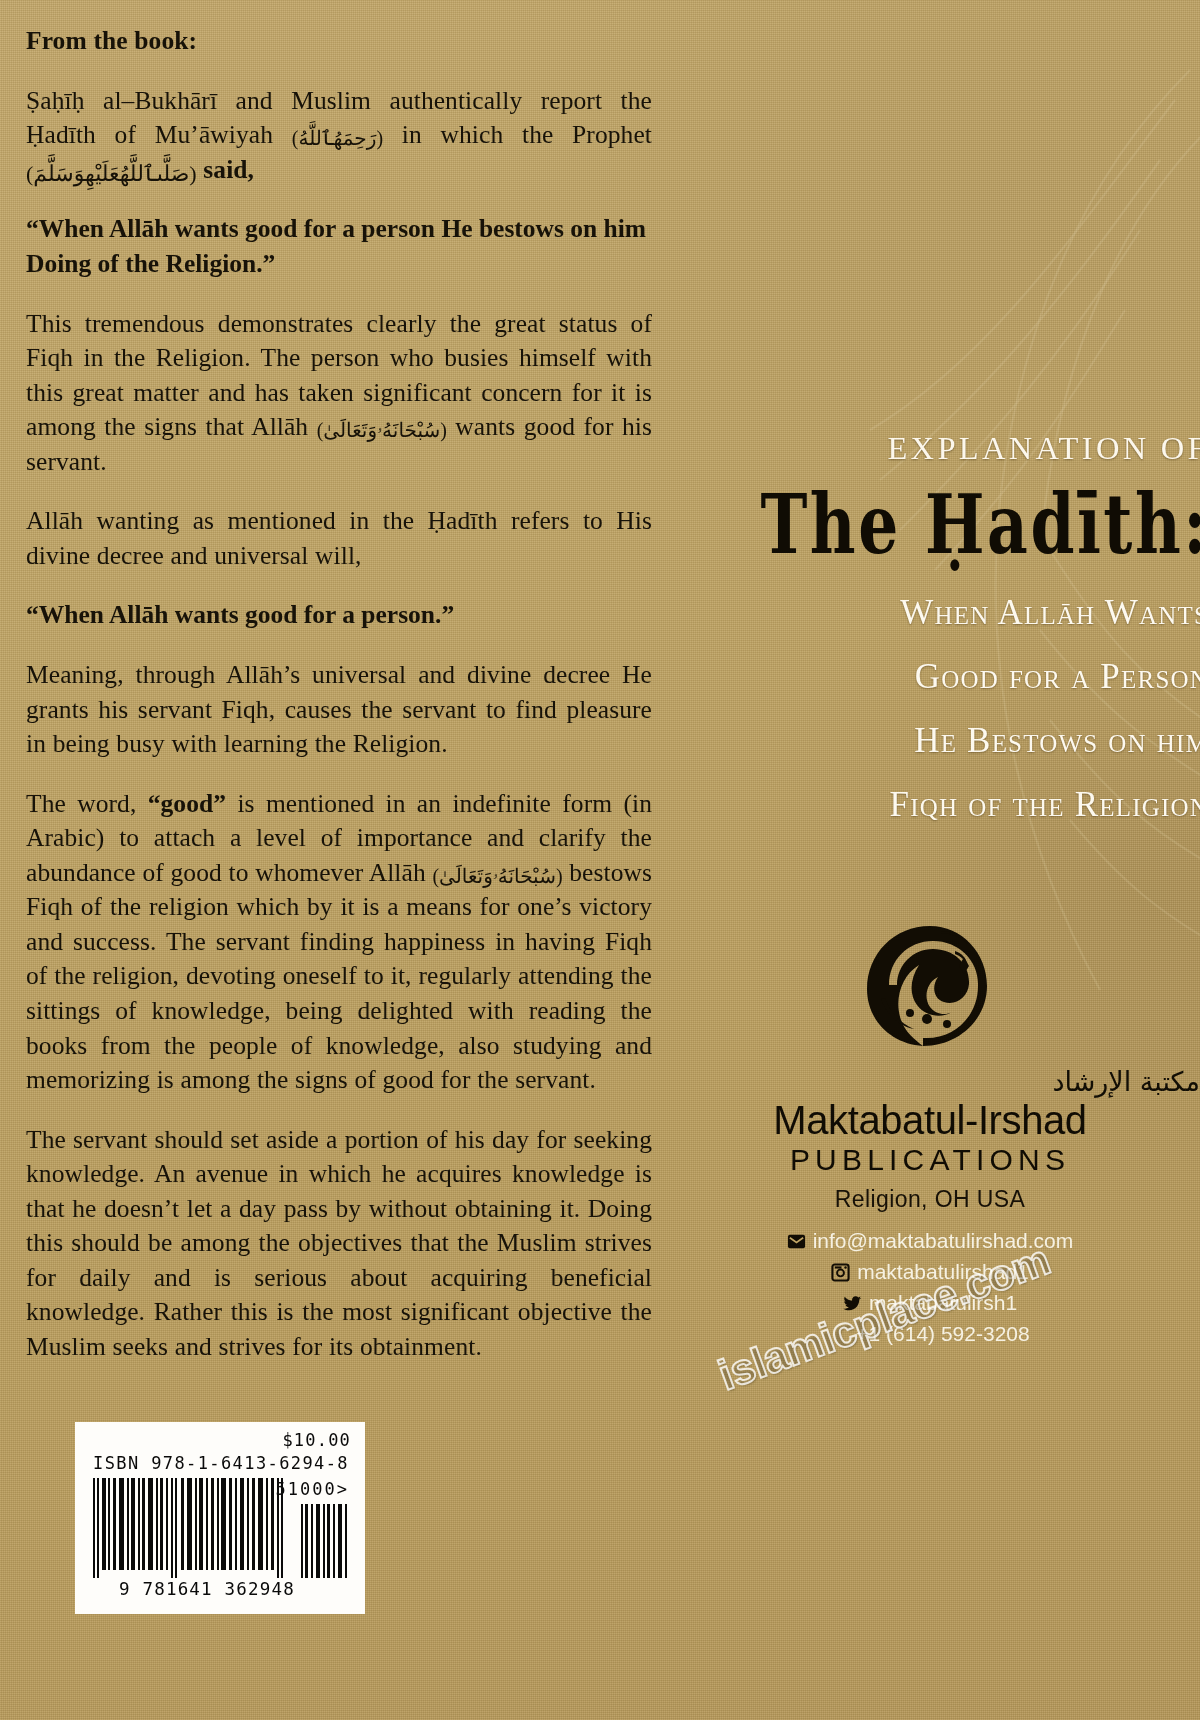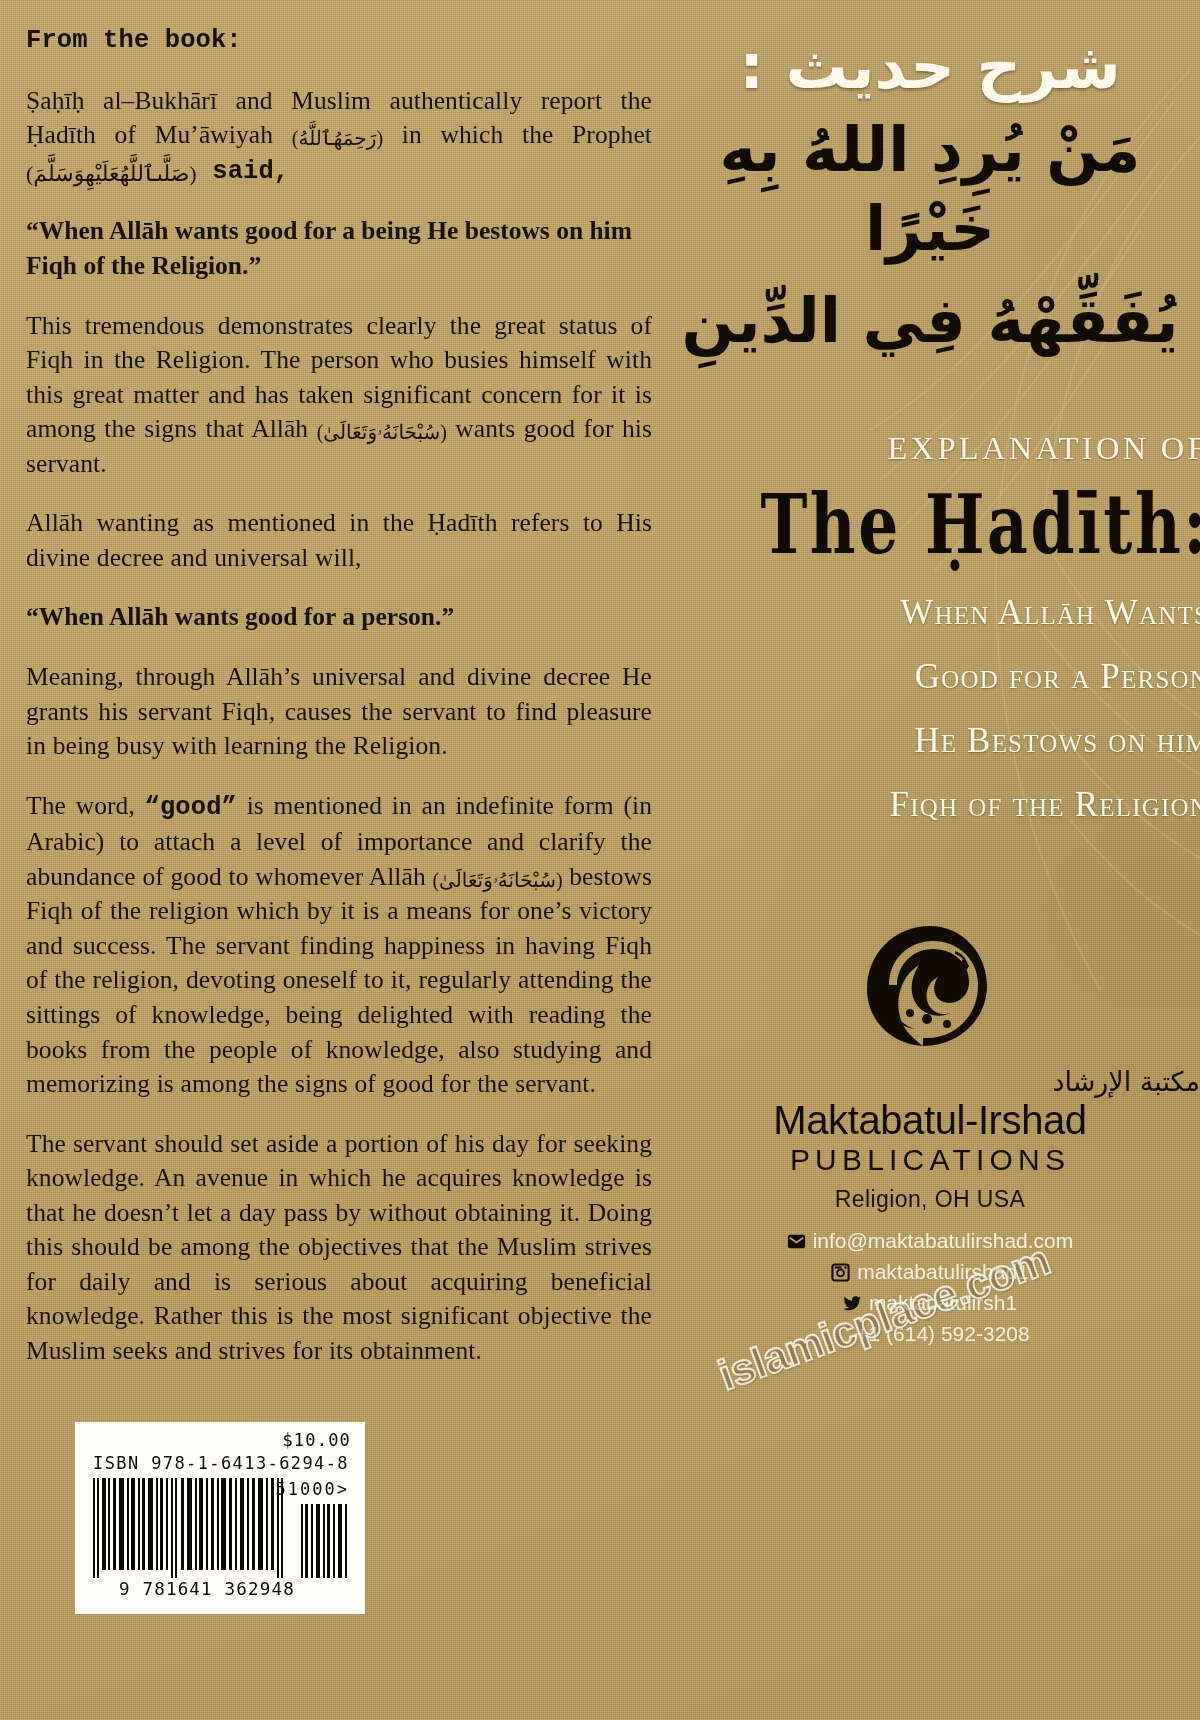--- a/index.html
+++ b/index.html
@@ -54,21 +54,21 @@
   .para {
     font-size: 25.5px;
     line-height: 1.355;
     text-align: justify;
     margin: 0 0 25px 0;
     letter-spacing: 0.08px;
     word-spacing: 0.2px;
   }
   .para.last { margin-bottom: 0; }
   .para.lead { text-align: left; }
-  .bold { font-weight: bold; font-family: Liberation Mono, monospace; }
+  .bold { font-weight: bold; }
   .quote {
     font-weight: bold;
     font-size: 25.5px;
     line-height: 1.36;
     text-align: left;
     margin: 0 0 25px 0;
   }
   .hon {
     font-size: 20px;
     letter-spacing: 0;
@@ -319,21 +319,21 @@
   </svg>
 
   <div id="left-col">
 
     <p class="para lead bold">From the book:</p>
 
     <p class="para">
       <span>Ṣaḥīḥ al–Bukhārī and Muslim authentically report the Ḥadīth of Mu’āwiyah </span><span class="hon">(رَحِمَهُٱللَّهُ)</span><span> in which the Prophet </span><span class="hon-big">(صَلَّىٱللَّهُعَلَيْهِوَسَلَّمَ)</span><span class="bold"> said,</span>
     </p>
 
-    <p class="quote">“When Allāh wants good for a being He bestows on him Fiqh of the Religion.”</p>
+    <p class="quote">“When Allāh wants good for a person He bestows on him Doing of the Religion.”</p>
 
     <p class="para">
       <span>This tremendous demonstrates clearly the great status of Fiqh in the Religion. The person who busies himself with this great matter and has taken significant concern for it is among the signs that Allāh </span><span class="hon">(سُبْحَانَهُۥوَتَعَالَىٰ)</span><span> wants good for his servant.</span>
     </p>
 
     <p class="para">
       <span>Allāh wanting as mentioned in the Ḥadīth refers to His divine decree and universal will,</span>
     </p>
 
     <p class="quote">“When Allāh wants good for a person.”</p>
@@ -346,25 +346,20 @@
       <span>The word, </span><span class="bold">“good”</span><span> is mentioned in an indefinite form (in Arabic) to attach a level of importance and clarify the abundance of good to whomever Allāh </span><span class="hon">(سُبْحَانَهُۥوَتَعَالَىٰ)</span><span> bestows Fiqh of the religion which by it is a means for one’s victory and success. The servant finding happiness in having Fiqh of the religion, devoting oneself to it, regularly attending the sittings of knowledge, being delighted with reading the books from the people of knowledge, also studying and memorizing is among the signs of good for the servant.</span>
     </p>
 
     <p class="para last">
       <span>The servant should set aside a portion of his day for seeking knowledge. An avenue in which he acquires knowledge is that he doesn’t let a day pass by without obtaining it. Doing this should be among the objectives that the Muslim strives for daily and is serious about acquiring beneficial knowledge. Rather this is the most significant objective the Muslim seeks and strives for its obtainment.</span>
     </p>
   </div>
 
   <div id="right-col">
 
-    <div id="arabic-calligraphy">
-      <div class="ar-line-1">شرح حديث :</div>
-      <div class="ar-line-2">مَنْ يُرِدِ اللهُ بِهِ خَيْرًا</div>
-      <div class="ar-line-2">يُفَقِّهْهُ فِي الدِّينِ</div>
-    </div>
 
     <div id="title-block">
       <div id="title-kicker">EXPLANATION OF</div>
       <div id="title-main">The Ḥadīth:</div>
       <div id="subtitle-lines">
         <div class="sub-line">When Allāh Wants</div>
         <div class="sub-line">Good for a Person</div>
         <div class="sub-line">He Bestows on him</div>
         <div class="sub-line">Fiqh of the Religion</div>
       </div>

